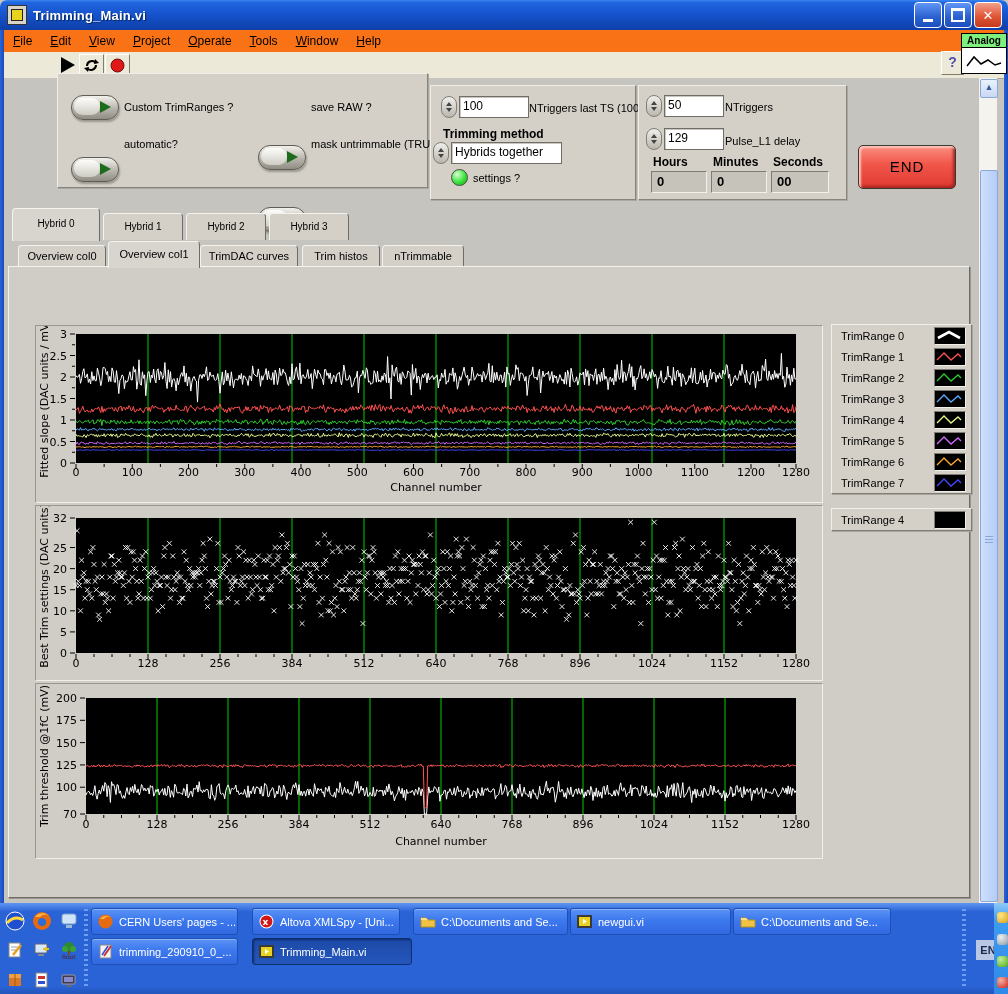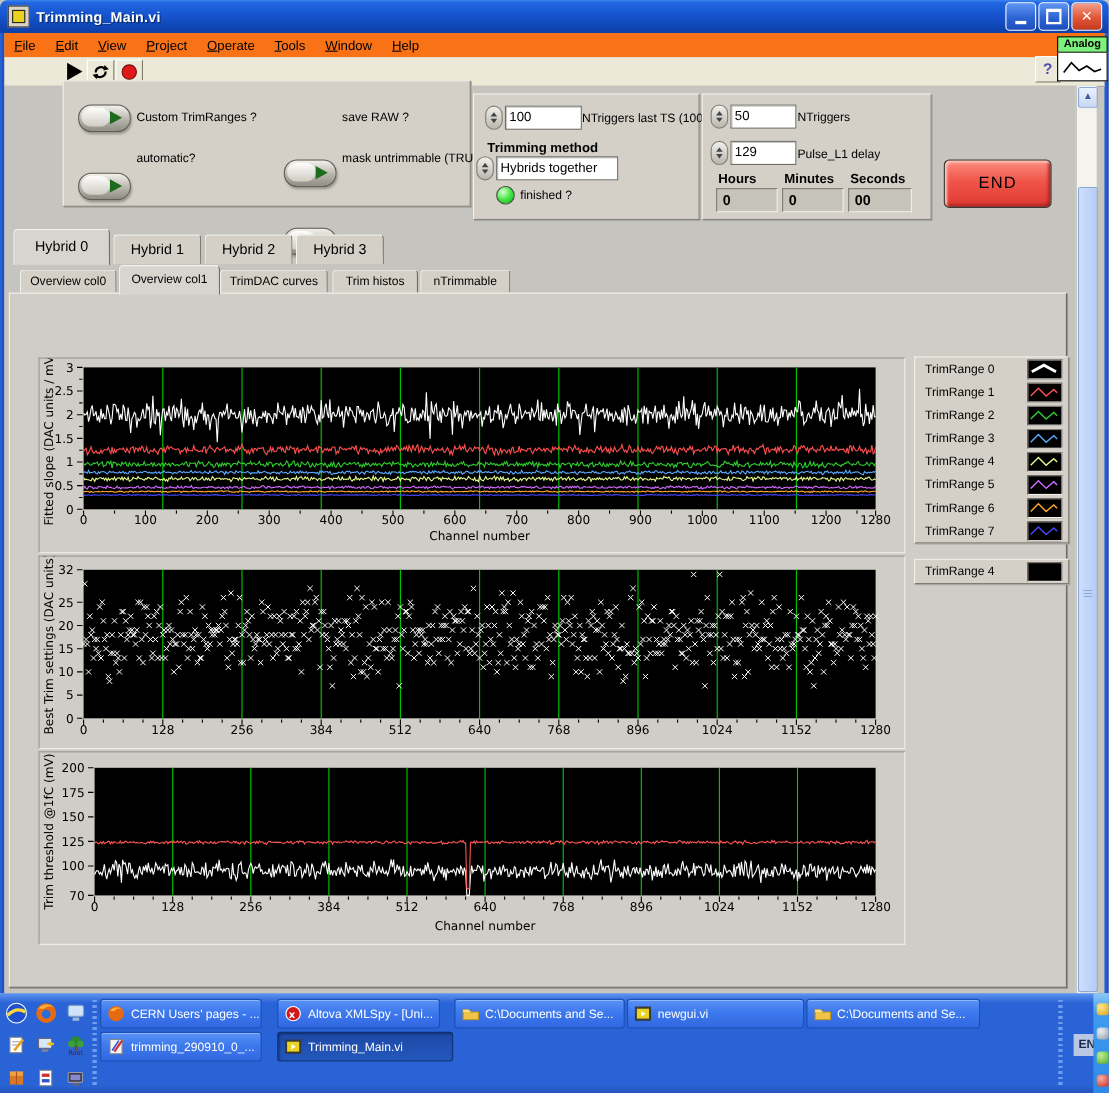--- a/index.html
+++ b/index.html
@@ -80,21 +80,21 @@
   .bigbtn{width:96px;border:1px solid #3a3a34;border-radius:5px;text-align:center;
     font-size:15px;color:#000;letter-spacing:1px;}
   .startbtn{height:44px;line-height:44px;background:linear-gradient(180deg,#a8ef66,#6fd73f 45%,#53c02c);
     box-shadow:inset 2px 2px 2px #d2fba2,inset -2px -2px 3px #3f9420;}
   .endbtn{height:42px;line-height:42px;background:linear-gradient(180deg,#fb8d80,#f05548 45%,#e03a33);
     box-shadow:inset 2px 2px 2px #ffc2b8,inset -2px -2px 3px #a62420;}
 
   
   .tab{position:absolute;background:#d4d0c8;border:1px solid;border-color:#f4f3ee #6e6c64 #6e6c64 #f4f3ee;
     border-bottom:none;border-radius:4px 4px 0 0;text-align:center;color:#000;}
-  .htab{font-size:13px;height:26px;line-height:26px;top:213px;}
+  .htab{font-size:10px;height:26px;line-height:26px;top:213px;}
   .htab.active{top:208px;height:32px;line-height:30px;background:#d8d5cf;z-index:3;}
   .vtab{font-size:11px;height:21px;line-height:21px;top:245px;}
   .vtab.active{top:241px;height:26px;line-height:24px;background:#d8d5cf;z-index:3;}
   .tabpage{left:8px;top:266px;width:960px;height:630px;background:#d0cdc7;
     border:1px solid;border-color:#f4f3ee #6e6c64 #6e6c64 #f4f3ee;box-shadow:1px 1px 0 #98968e;}
 
   
   .chartbox{background:#d0cdc7;border:1px solid;border-color:#9a978f #f0efea #f0efea #9a978f;}
   svg text{font-family:"DejaVu Sans","Liberation Sans",sans-serif;font-size:11px;fill:#000;}
   svg text.ylab{font-size:11px;}
@@ -221,21 +221,21 @@
     <div class="abs lbl" style="left:98px;top:16px;">NTriggers last TS (100)</div>
     <div class="abs blbl" style="left:12px;top:41px;">Trimming method</div>
     <div class="abs row" style="left:2px;top:56px;">
       <span class="spin">
           <span class="u"></span>
           <span class="d"></span>
         </span>
       <span class="numfield" style="width:103px;">Hybrids together</span>
     </div>
     <div class="abs led" style="left:20px;top:83px;"></div>
-    <div class="abs lbl" style="left:42px;top:86px;">finished ?</div>
+    <div class="abs lbl" style="left:42px;top:86px;">settings ?</div>
   </div>
 
   <div class="abs lvpanel" style="left:638px;top:85px;width:207px;height:113px;">
     <div class="abs row" style="left:7px;top:9px;">
       <span class="spin">
           <span class="u"></span>
           <span class="d"></span>
         </span>
       <span class="numfield" style="width:52px;">50</span>
     </div>

